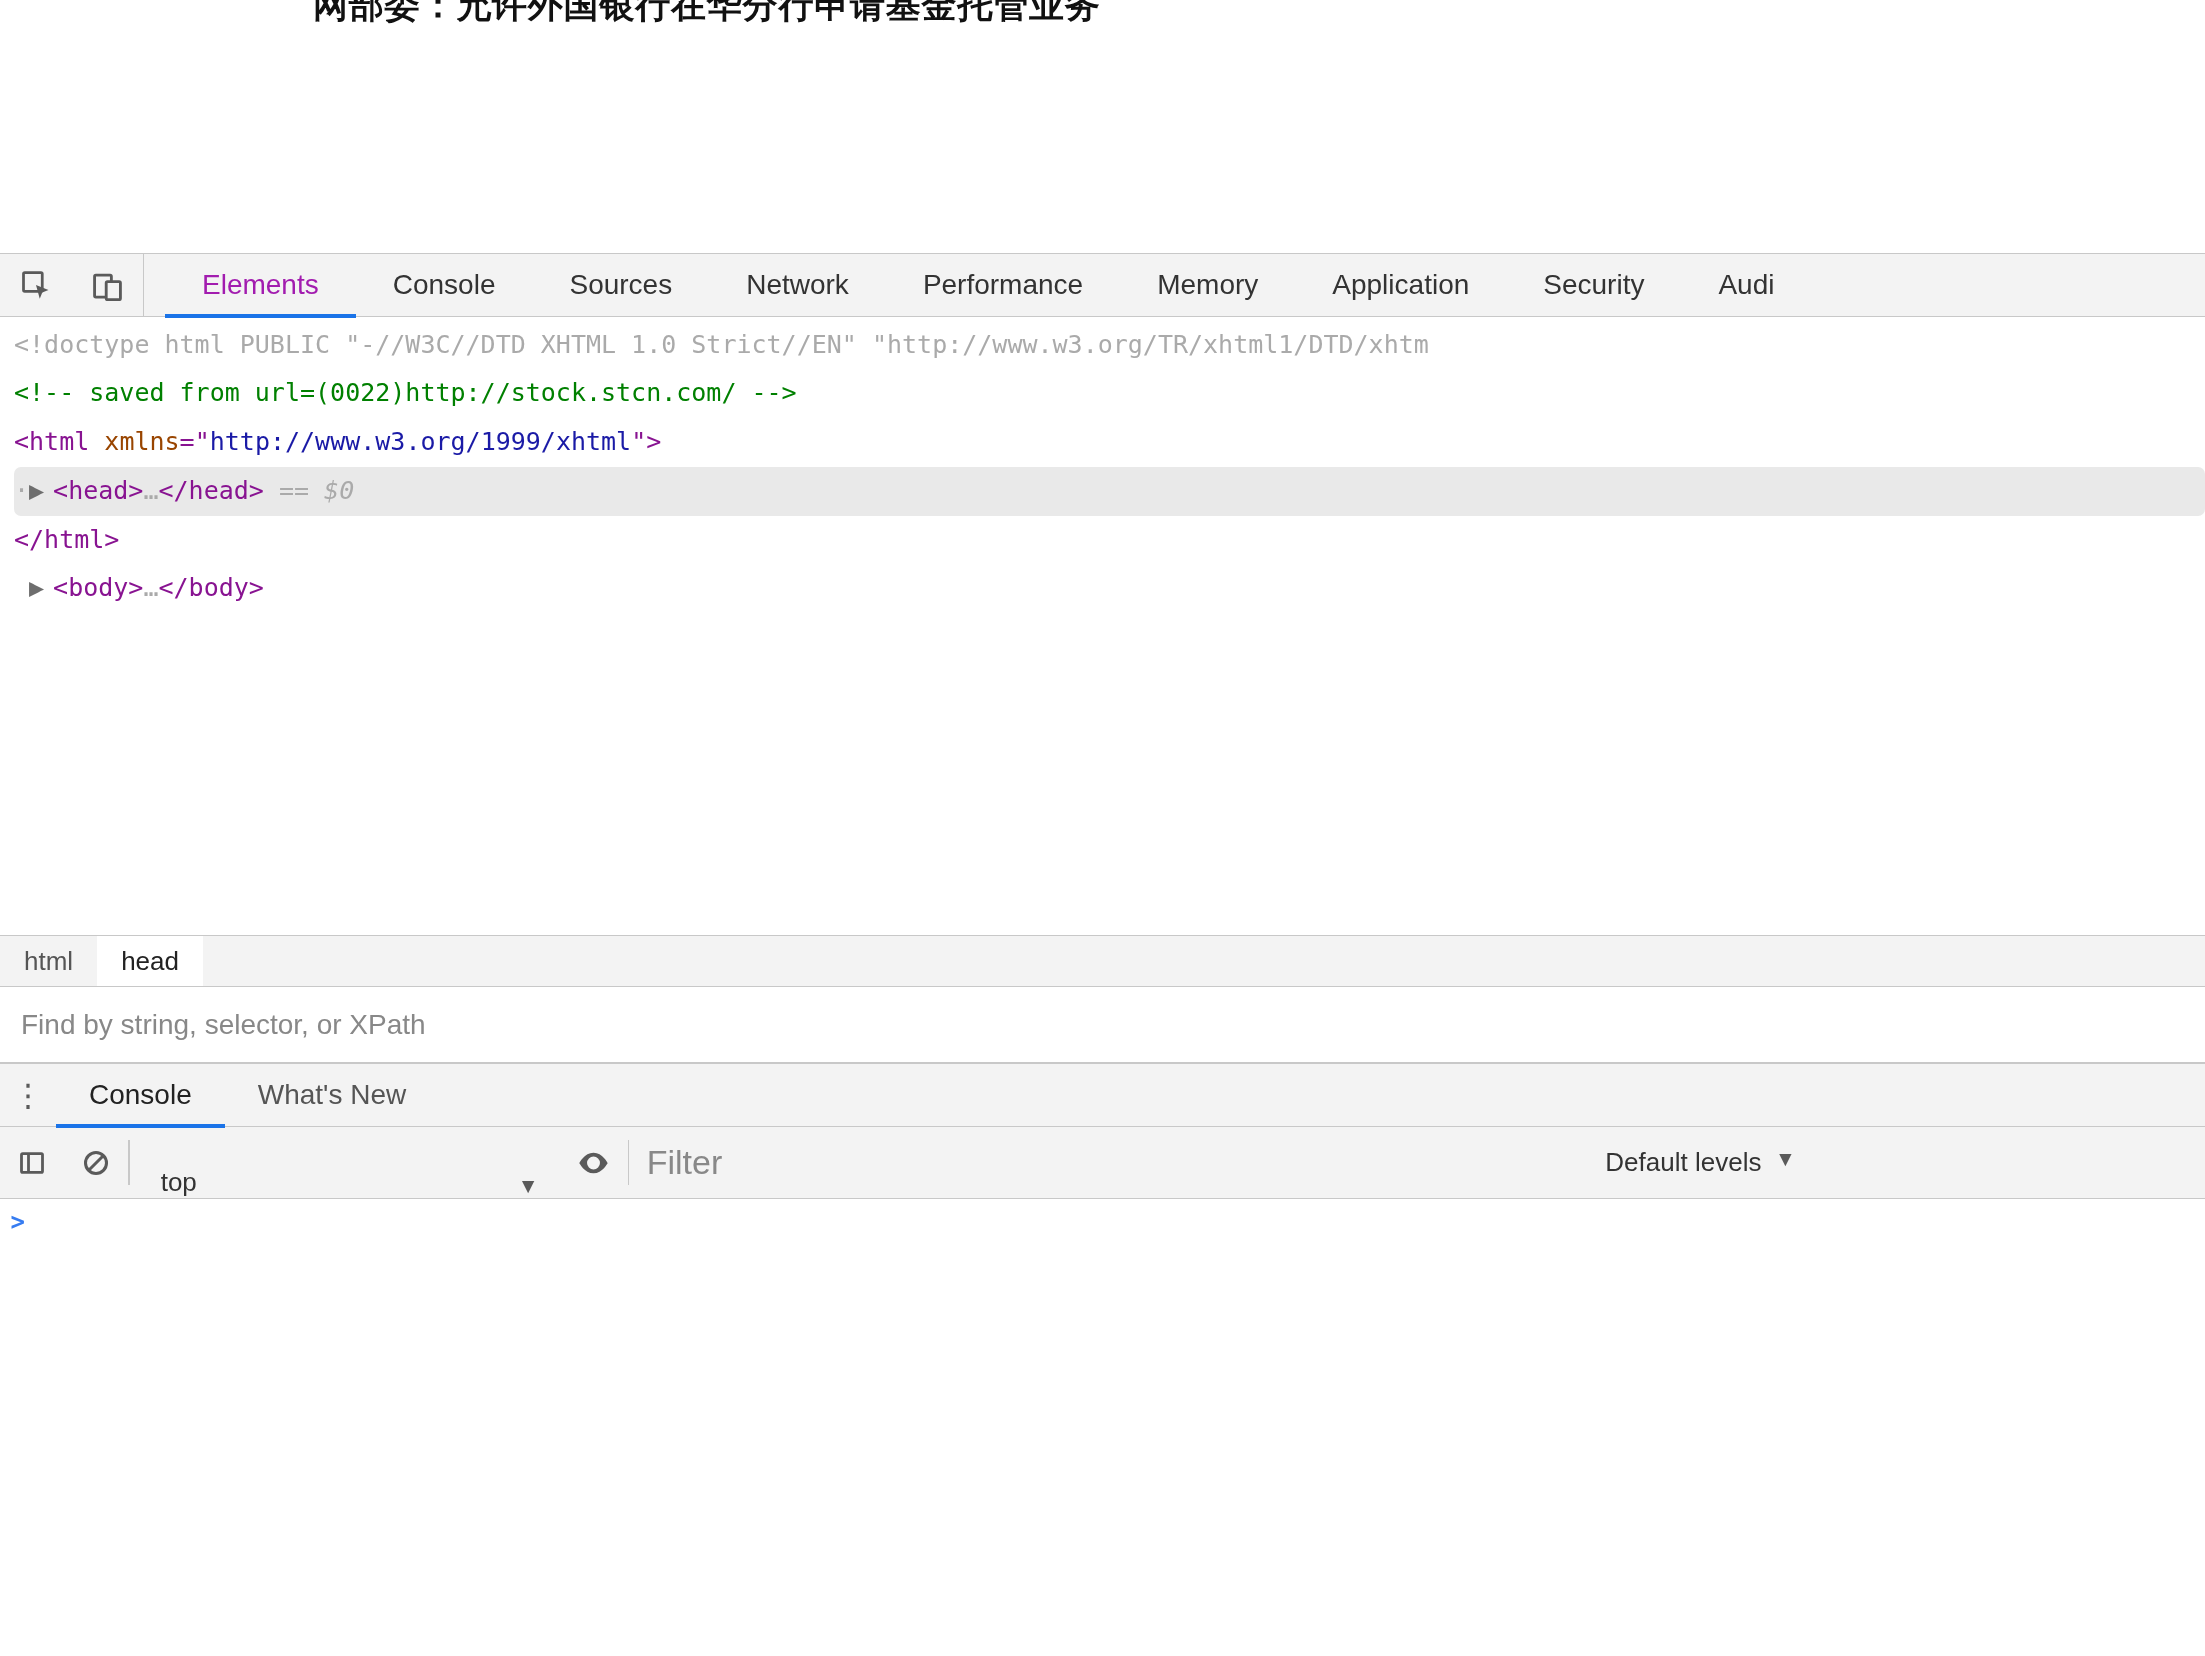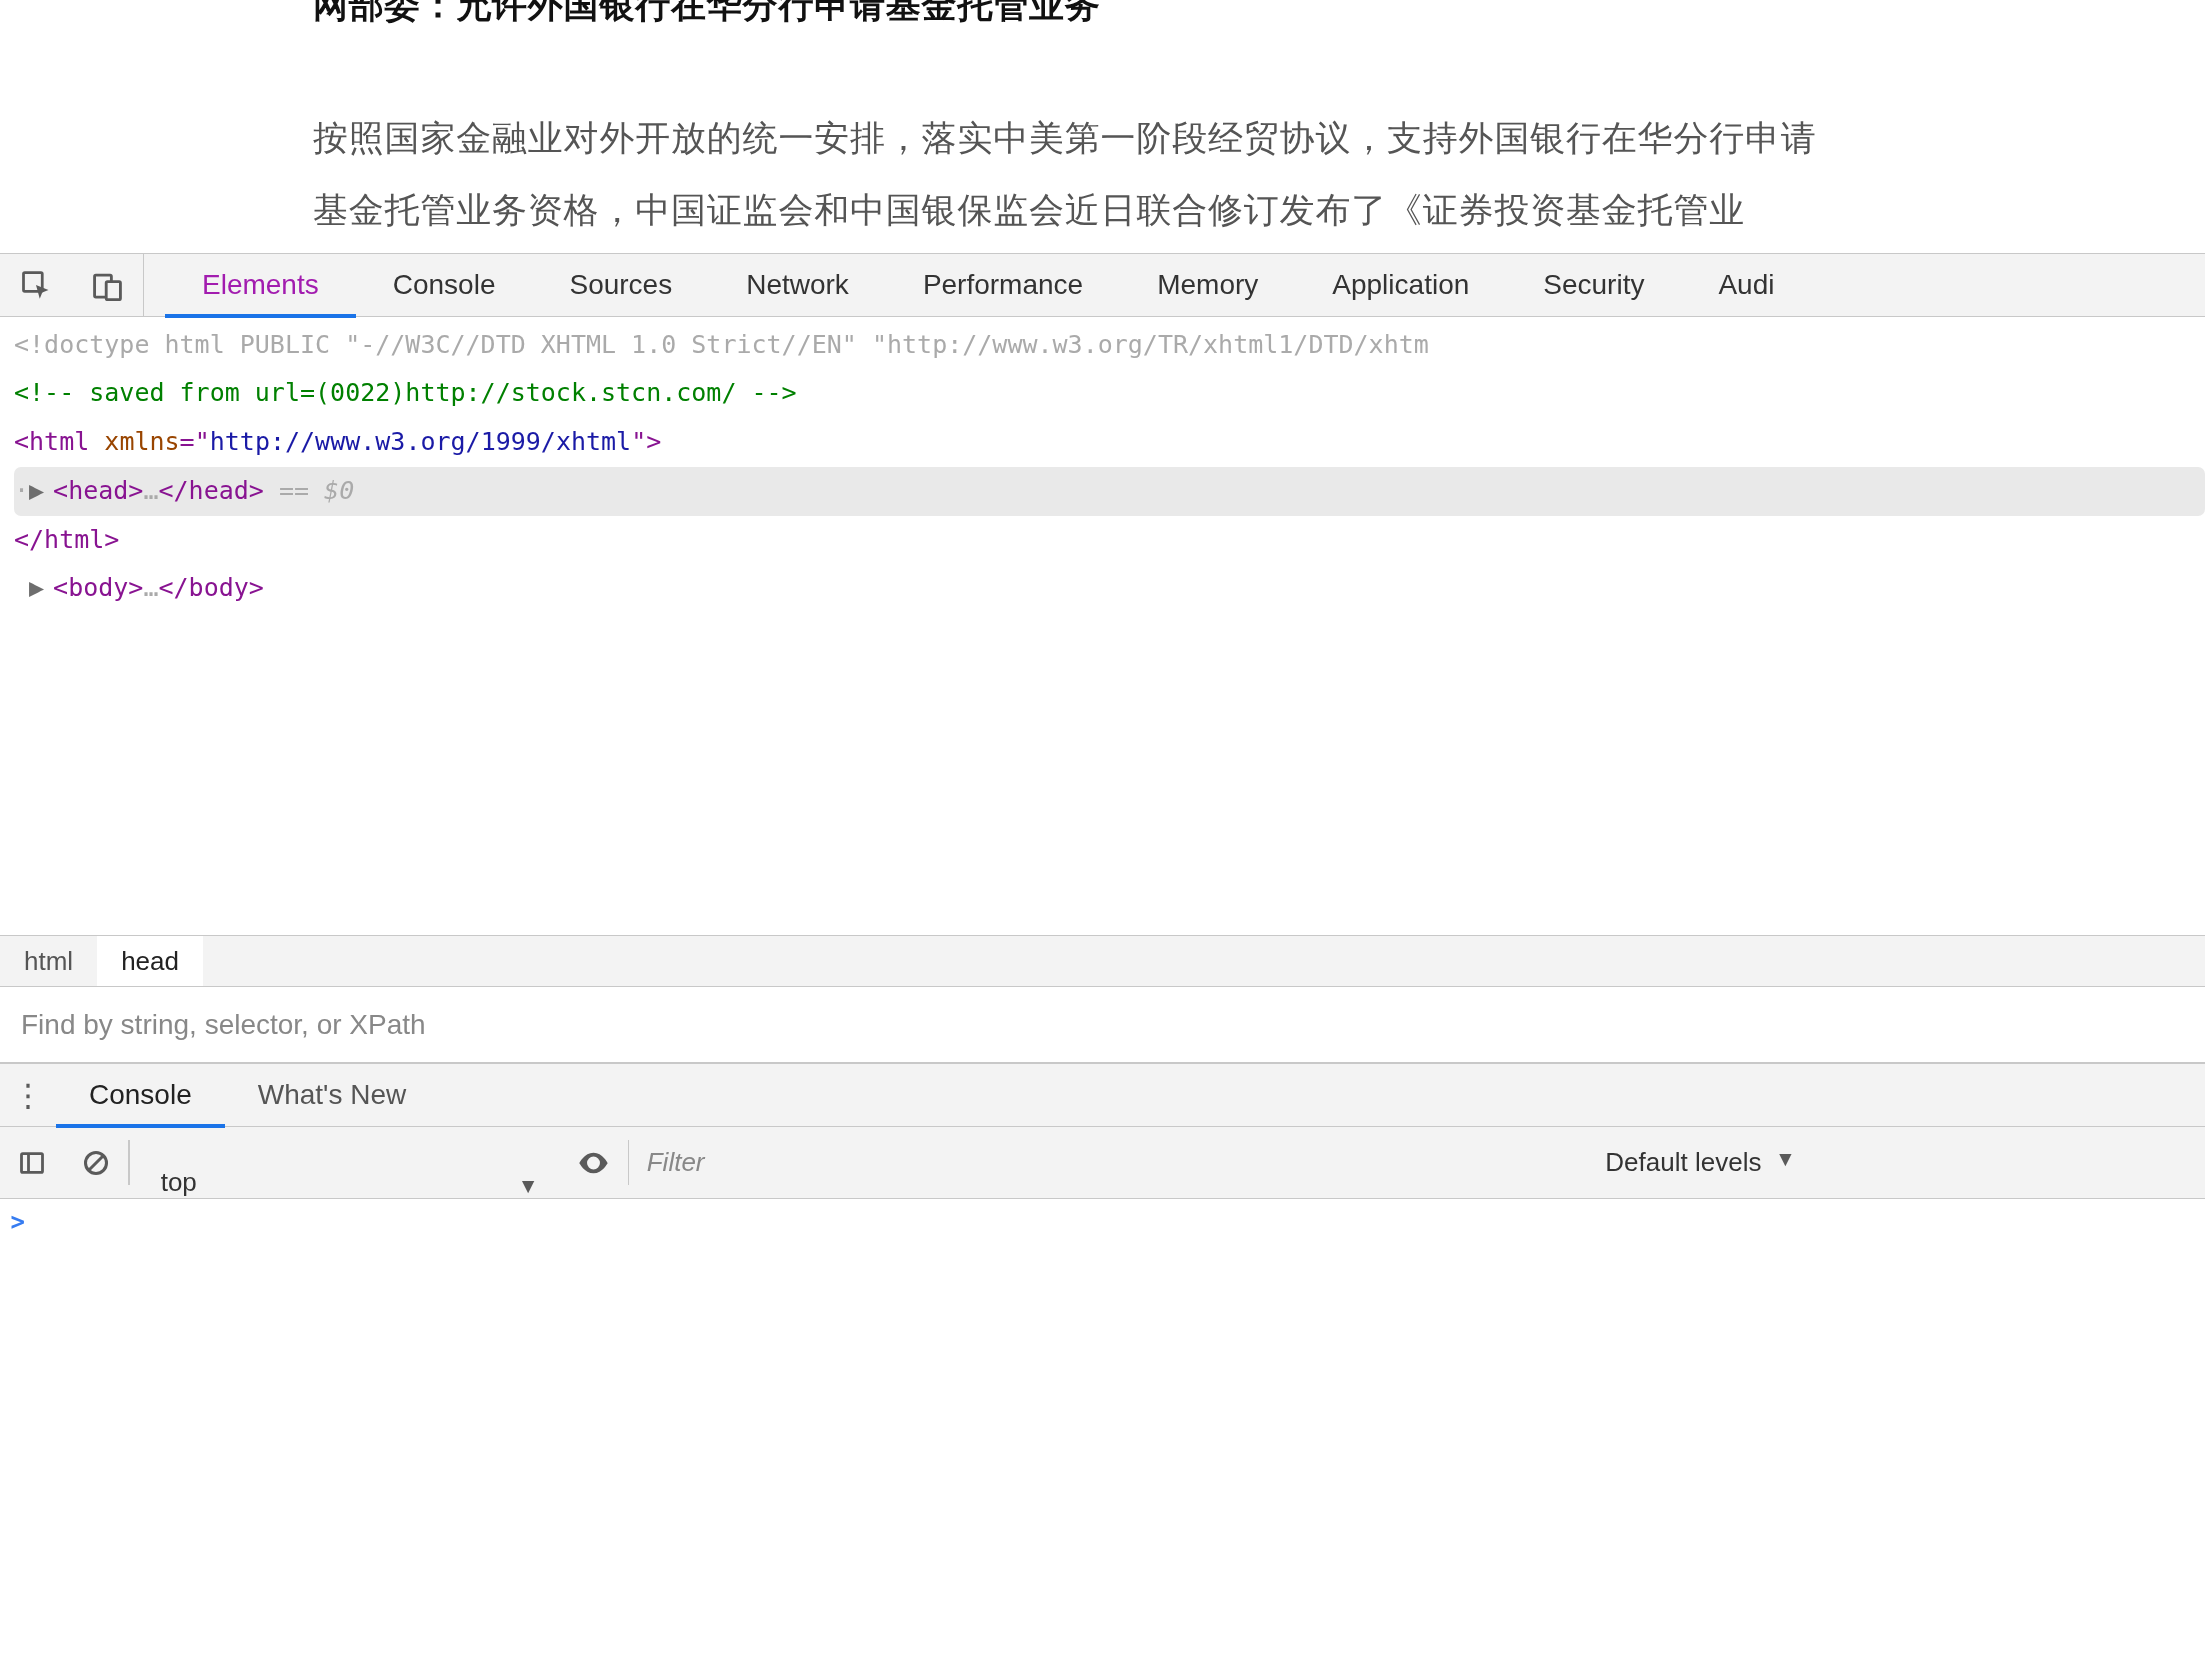--- a/index.html
+++ b/index.html
@@ -233,22 +233,21 @@
   .console-toolbar .filter {
     flex: 0 0 auto;
     width: 955px;
     padding: 0 17.4px;
   }
   .console-toolbar .filter input {
     width: 100%;
     border: none;
     outline: none;
     background: transparent;
-    font-size: 26px;
-    font-style: italic;
+    font-size: 34px;
   }
   .console-toolbar .filter input::placeholder { color: #888; }
   .console-toolbar .levels {
     display: flex;
     align-items: flex-start;
     gap: 13.6px;
     padding: 0 21px;
     color: #333;
   }
   .console-body {
@@ -260,24 +259,20 @@
   }
   .console-body .prompt { color: #367cf1; font-weight: bold; }
 
   svg { display: block; }
 </style>
 </head>
 <body>
 
 <div class="page-content">
   <div class="page-title">网部委：允许外国银行在华分行申请基金托管业务</div>
-  <div class="page-body">
-    <div>按照国家金融业对外开放的统一安排，落实中美第一阶段经贸协议，支持外国银行在华分行申请</div>
-    <div>基金托管业务资格，中国证监会和中国银保监会近日联合修订发布了《证券投资基金托管业</div>
-  </div>
 </div>
 
 <div class="devtools">
 
   <div class="tabstrip">
     <div class="iconcell">
       <svg width="30" height="30" viewBox="0 0 24 24" fill="none" stroke="#5a5a5a" stroke-width="2.2">
         <rect x="2" y="2" width="15" height="15" rx="1"></rect>
         <path d="M12 12 L22 16 L17 18 L15 23 Z" fill="#5a5a5a" stroke="none"></path>
       </svg>

